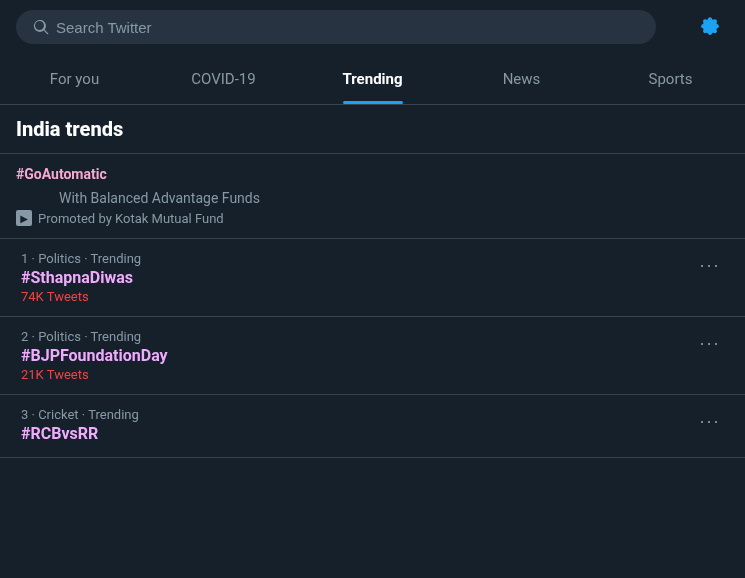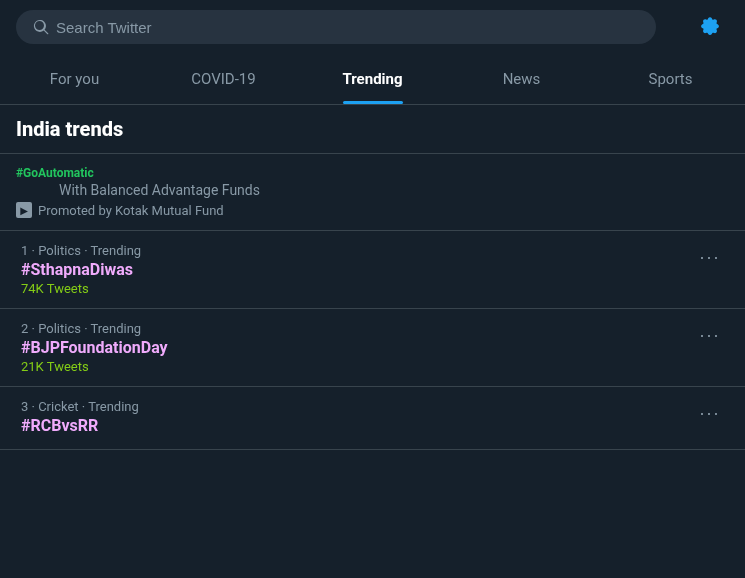--- a/index.html
+++ b/index.html
@@ -112,24 +112,24 @@
     }
 
     
     .promo-item {
       padding: 12px 16px;
       border-bottom: 1px solid #38444d;
       cursor: pointer;
     }
 
     .promo-hashtag {
-      font-size: 12px;
+      font-size: 14px;
       font-weight: 700;
-      color: #22c55e;
-      margin-bottom: 2px;
+      color: #f9a8d4;
+      margin-bottom: 8px;
     }
 
     .promo-subtitle {
       font-size: 14px;
       color: #8899a6;
       margin-bottom: 4px;
       margin-left: 43px;
     }
 
     .promo-sponsor {
@@ -176,21 +176,21 @@
 
     .trend-hashtag {
       font-size: 16px;
       font-weight: 700;
       color: #f0abfc;
       margin-bottom: 2px;
     }
 
     .trend-count {
       font-size: 13px;
-      color: #84cc16;
+      color: #ef4444;
     }
 
     .more-btn {
       background: transparent;
       border: none;
       cursor: pointer;
       color: #8899a6;
       padding: 4px;
       border-radius: 50%;
       display: flex;

